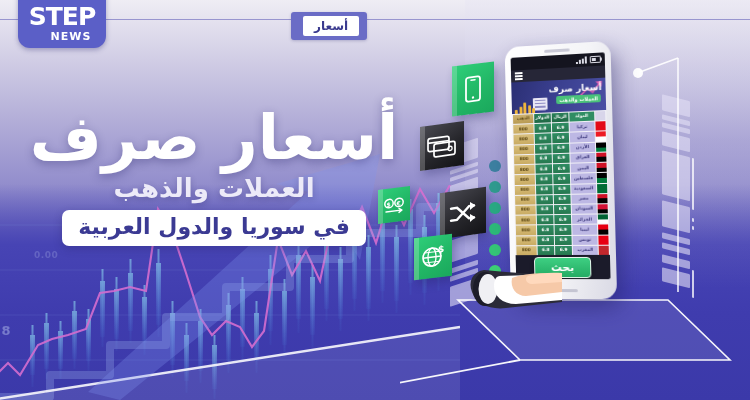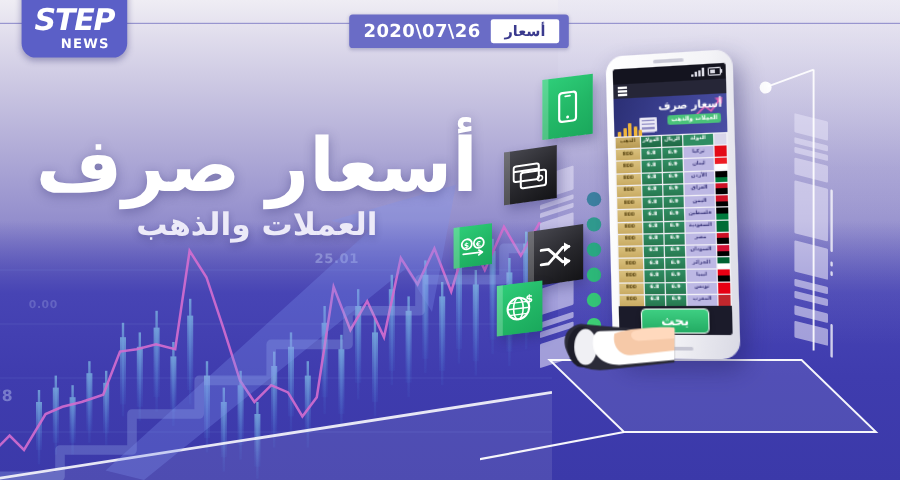--- a/index.html
+++ b/index.html
@@ -30,35 +30,35 @@
 
   
   .chartwrap{position:absolute;left:-10px;bottom:0;width:470px;height:215px;overflow:hidden;opacity:.95;}
   .chart-svg{position:absolute;inset:0;width:100%;height:100%;}
   .chart-num{
     position:absolute;color:#aeb7e8;font-size:13px;font-weight:700;opacity:.55;
     letter-spacing:.5px;
   }
   .chart-num.n1{left:2px;bottom:62px;}
   .chart-num.n2{left:272px;bottom:178px;font-size:11px;}
-  .chart-num.n3{left:34px;bottom:140px;font-size:9px;opacity:.3;}
+  .chart-num.n3{left:44px;bottom:140px;font-size:9px;opacity:.3;}
 
   
   .big-arrow{position:absolute;left:80px;bottom:0px;width:330px;height:260px;opacity:.30;}
 
   
   .logo{
     position:absolute;left:18px;top:-12px;width:88px;height:60px;
     background:#5b5fc7;border-radius:0 0 12px 12px;
     box-shadow:0 2px 5px rgba(40,38,110,.35);
     display:flex;flex-direction:column;align-items:center;justify-content:center;
     overflow:hidden;
   }
   .logo .step{
-    color:#fff;font-weight:900;font-style:italic;font-size:25px;line-height:1;
+    color:#fff;font-weight:900;font-size:25px;line-height:1;
     letter-spacing:-1px;margin-top:9px;
     font-family:"DejaVu Sans","Liberation Sans",sans-serif;
   }
   .logo .news{
     color:#fff;font-weight:700;font-size:11px;line-height:1;letter-spacing:1px;
     margin-top:2px;margin-left:18px;
   }
 
   
   .datebadge{
@@ -817,22 +817,22 @@
     <path d="M46 16 C56 12 74 10 92 12 L96 12 L96 30 L60 34 C50 34 44 26 46 16 Z" fill="#f6c9a8"></path>
     <path d="M62 14 C72 11 86 10 96 11 L96 20 L66 22 C60 22 58 16 62 14 Z" fill="#ffd9bd"></path>
   </svg>
 
   <div class="logo">
     <span class="step">STEP</span>
     <span class="news">NEWS</span>
   </div>
 
   <div class="datebadge">
-    <span class="dt">2020\07\26</span>
     <span class="day">أسعار</span>
   </div>
 
   <div class="headline">
     <div class="h-main">أسعار صرف</div>
     <div class="h-sub">العملات والذهب</div>
+    <div><span class="h-pill">في سوريا والدول العربية</span></div>
   </div>
 
 </div>
 
 </body></html>

